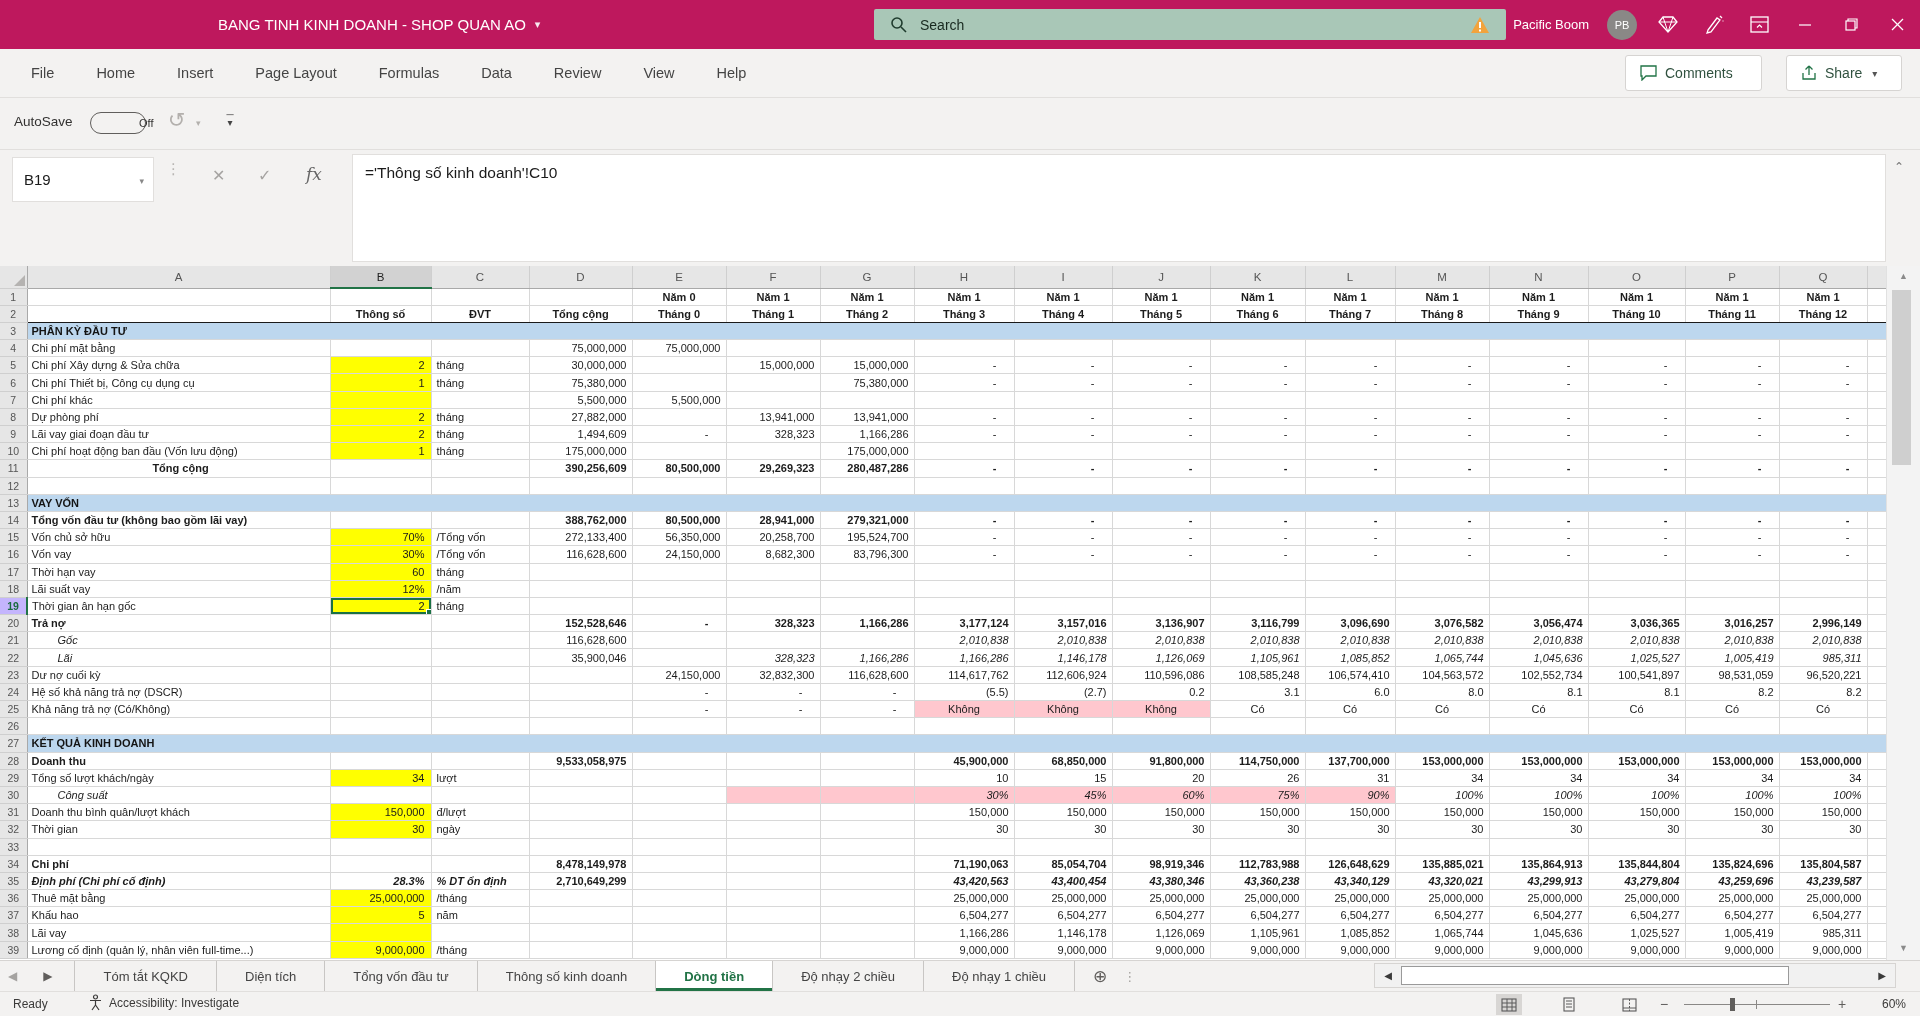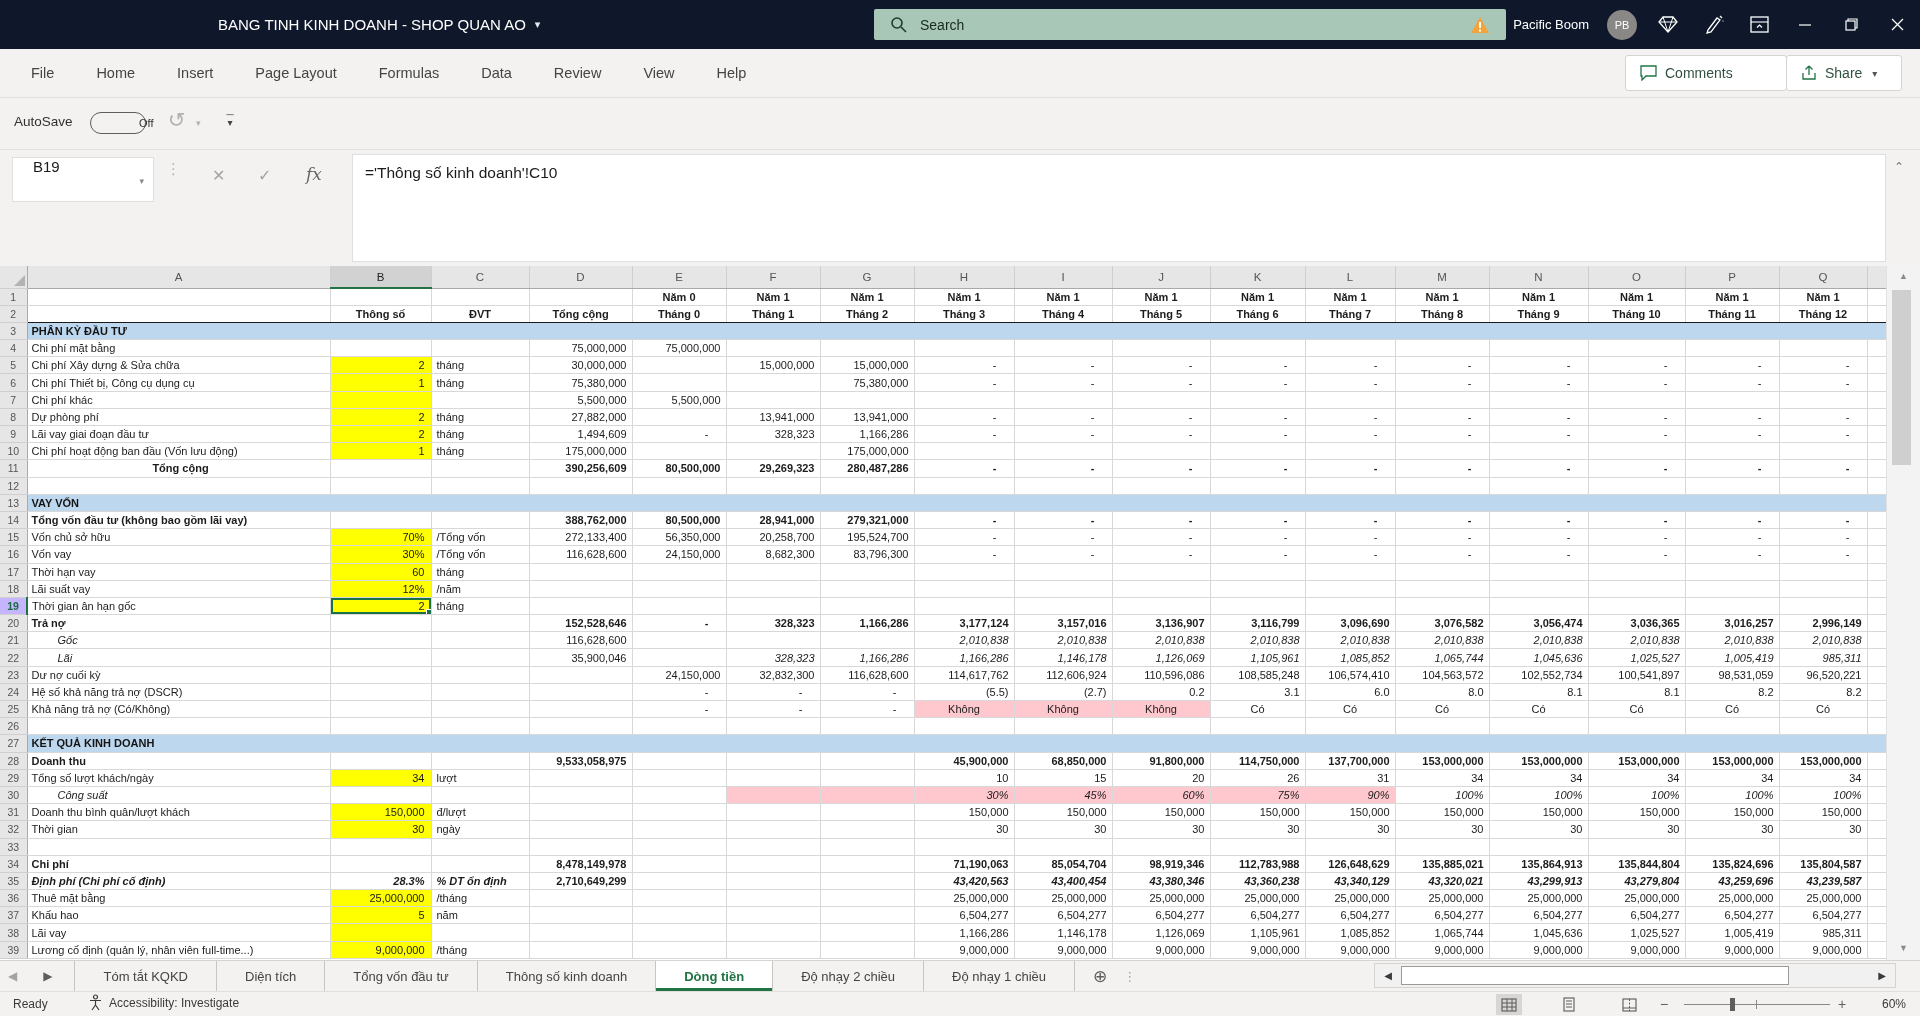--- a/index.html
+++ b/index.html
@@ -1,20 +1,20 @@
 <!DOCTYPE html>
 <html><head>
 <meta charset="utf-8">
 <style>
   * { box-sizing: border-box; margin:0; padding:0; }
   html,body { width:1920px; height:1016px; overflow:hidden; background:#fff;
     font-family:"Liberation Sans","DejaVu Sans",sans-serif; }
 
   
-  .titlebar { position:absolute; top:0; left:0; width:1920px; height:49px; background:#0f172a; color:#fff; }
+  .titlebar { position:absolute; top:0; left:0; width:1920px; height:49px; background:#be185d; color:#fff; }
   .doc-title { position:absolute; left:218px; top:0; height:49px; display:flex; align-items:center; gap:9px; font-size:15px; color:#fff; cursor:default;}
   .doc-title .chev { font-size:11px; opacity:.9; }
   .searchbox { position:absolute; left:874px; top:9px; width:632px; height:31px; background:#A9C7B7; border-radius:2px; display:flex; align-items:center; padding-left:46px; gap:12px; color:#18291f; font-size:14px; }
   .searchbox svg { position:absolute; left:16px; top:7px; }
   .tb-right { position:absolute; right:0; top:0; height:49px; display:flex; align-items:center; }
   .tb-item { display:flex; align-items:center; justify-content:center; height:49px; padding:0 13px; }
   .tb-user { font-size:13px; color:#fff; padding:0 10px; }
   .avatar { width:30px; height:30px; border-radius:50%; background:#8A8886; color:#fff; font-size:11px; display:flex; align-items:center; justify-content:center; margin:0 8px; }
   .winbtn { width:46px; height:49px; display:flex; align-items:center; justify-content:center; }
 
@@ -30,21 +30,21 @@
   .autosave-label { position:absolute; left:14px; top:16px; font-size:13.5px; color:#323130; }
   .toggle { position:absolute; left:90px; top:14px; width:56px; height:22px; border:1px solid #605e5c; border-radius:11px; display:flex; align-items:center; padding:0 6px; gap:6px; background:#f3f2f1;}
   .toggle .knob { width:11px; height:11px; border-radius:50%; background:#323130; }
   .toggle .tstate { font-size:11px; color:#323130;margin-left:36px; }
   .undo-ic { position:absolute; left:168px; top:10px; font-size:21px; color:#b3b0ad; transform:scaleX(-1); }
   .undo-chev { position:absolute; left:196px; top:20px; font-size:9px; color:#b3b0ad; }
   .qat-custom { position:absolute; left:222px; top:13px; width:16px; color:#444; font-size:10px; text-align:center; line-height:8px; }
 
   
   .fbar { position:absolute; top:149px; left:0; width:1920px; height:117px; background:#f3f2f1; border-top:1px solid #e1dfdd; }
-  .namebox { position:absolute; left:12px; top:7px; width:142px; height:45px; background:#fff; border:1px solid #e1dfdd; display:flex; align-items:flex-start; font-size:15px; color:#1b1b1b; padding-left:20px; }
+  .namebox { position:absolute; left:12px; top:7px; width:142px; height:45px; background:#fff; border:1px solid #e1dfdd; display:flex; align-items:center; font-size:15px; color:#1b1b1b; padding-left:11px; }
   .namebox .nchev { position:absolute; right:9px; top:18px; font-size:9px; color:#888; }
   .fdots { position:absolute; left:166px; top:14px; color:#b8b6b4; font-size:15px; letter-spacing:0; line-height:10px; }
   .fbtn { position:absolute; top:16px; font-size:16px; color:#a5a3a1; }
   .fx { position:absolute; left:306px; top:14px; font-family:"DejaVu Serif","Liberation Serif",serif; font-style:italic; font-size:17px; color:#666; }
   .finput { position:absolute; left:352px; top:4px; width:1534px; height:108px; background:#fff; border:1px solid #e1dfdd; font-size:15.5px; color:#1b1b1b; padding:9px 12px; }
   .fcollapse { position:absolute; left:1894px; top:10px; font-size:12px; color:#777; }
 
   
   .gridwrap { position:absolute; top:266px; left:0; width:1886px; height:694px; overflow:hidden; background:#fff; }
   table.sheet { border-collapse:collapse; table-layout:fixed; width:1886px; }
@@ -182,21 +182,21 @@
       <span class="menu-item">File</span>
       <span class="menu-item">Home</span>
       <span class="menu-item">Insert</span>
       <span class="menu-item">Page Layout</span>
       <span class="menu-item">Formulas</span>
       <span class="menu-item">Data</span>
       <span class="menu-item">Review</span>
       <span class="menu-item">View</span>
       <span class="menu-item">Help</span>
     </div>
-  <div class="chrome-btn" style="left:1625px; width:162px;">
+  <div class="chrome-btn" style="left:1625px; width:137px;">
     <svg width="17" height="16" viewBox="0 0 17 16">
         <path d="M1 1 H16 V11 H6 L2 15 V11 H1 Z" fill="none" stroke="#217346" stroke-width="1.3"></path>
       </svg>
     <span>Comments</span>
   </div>
   <div class="chrome-btn" style="left:1786px; width:116px;">
     <svg width="16" height="16" viewBox="0 0 16 16">
         <path d="M8 10 V1 M8 1 L4.5 4.5 M8 1 L11.5 4.5" fill="none" stroke="#217346" stroke-width="1.3"></path>
         <path d="M2 8 V14 H14 V8" fill="none" stroke="#217346" stroke-width="1.3"></path>
       </svg>

